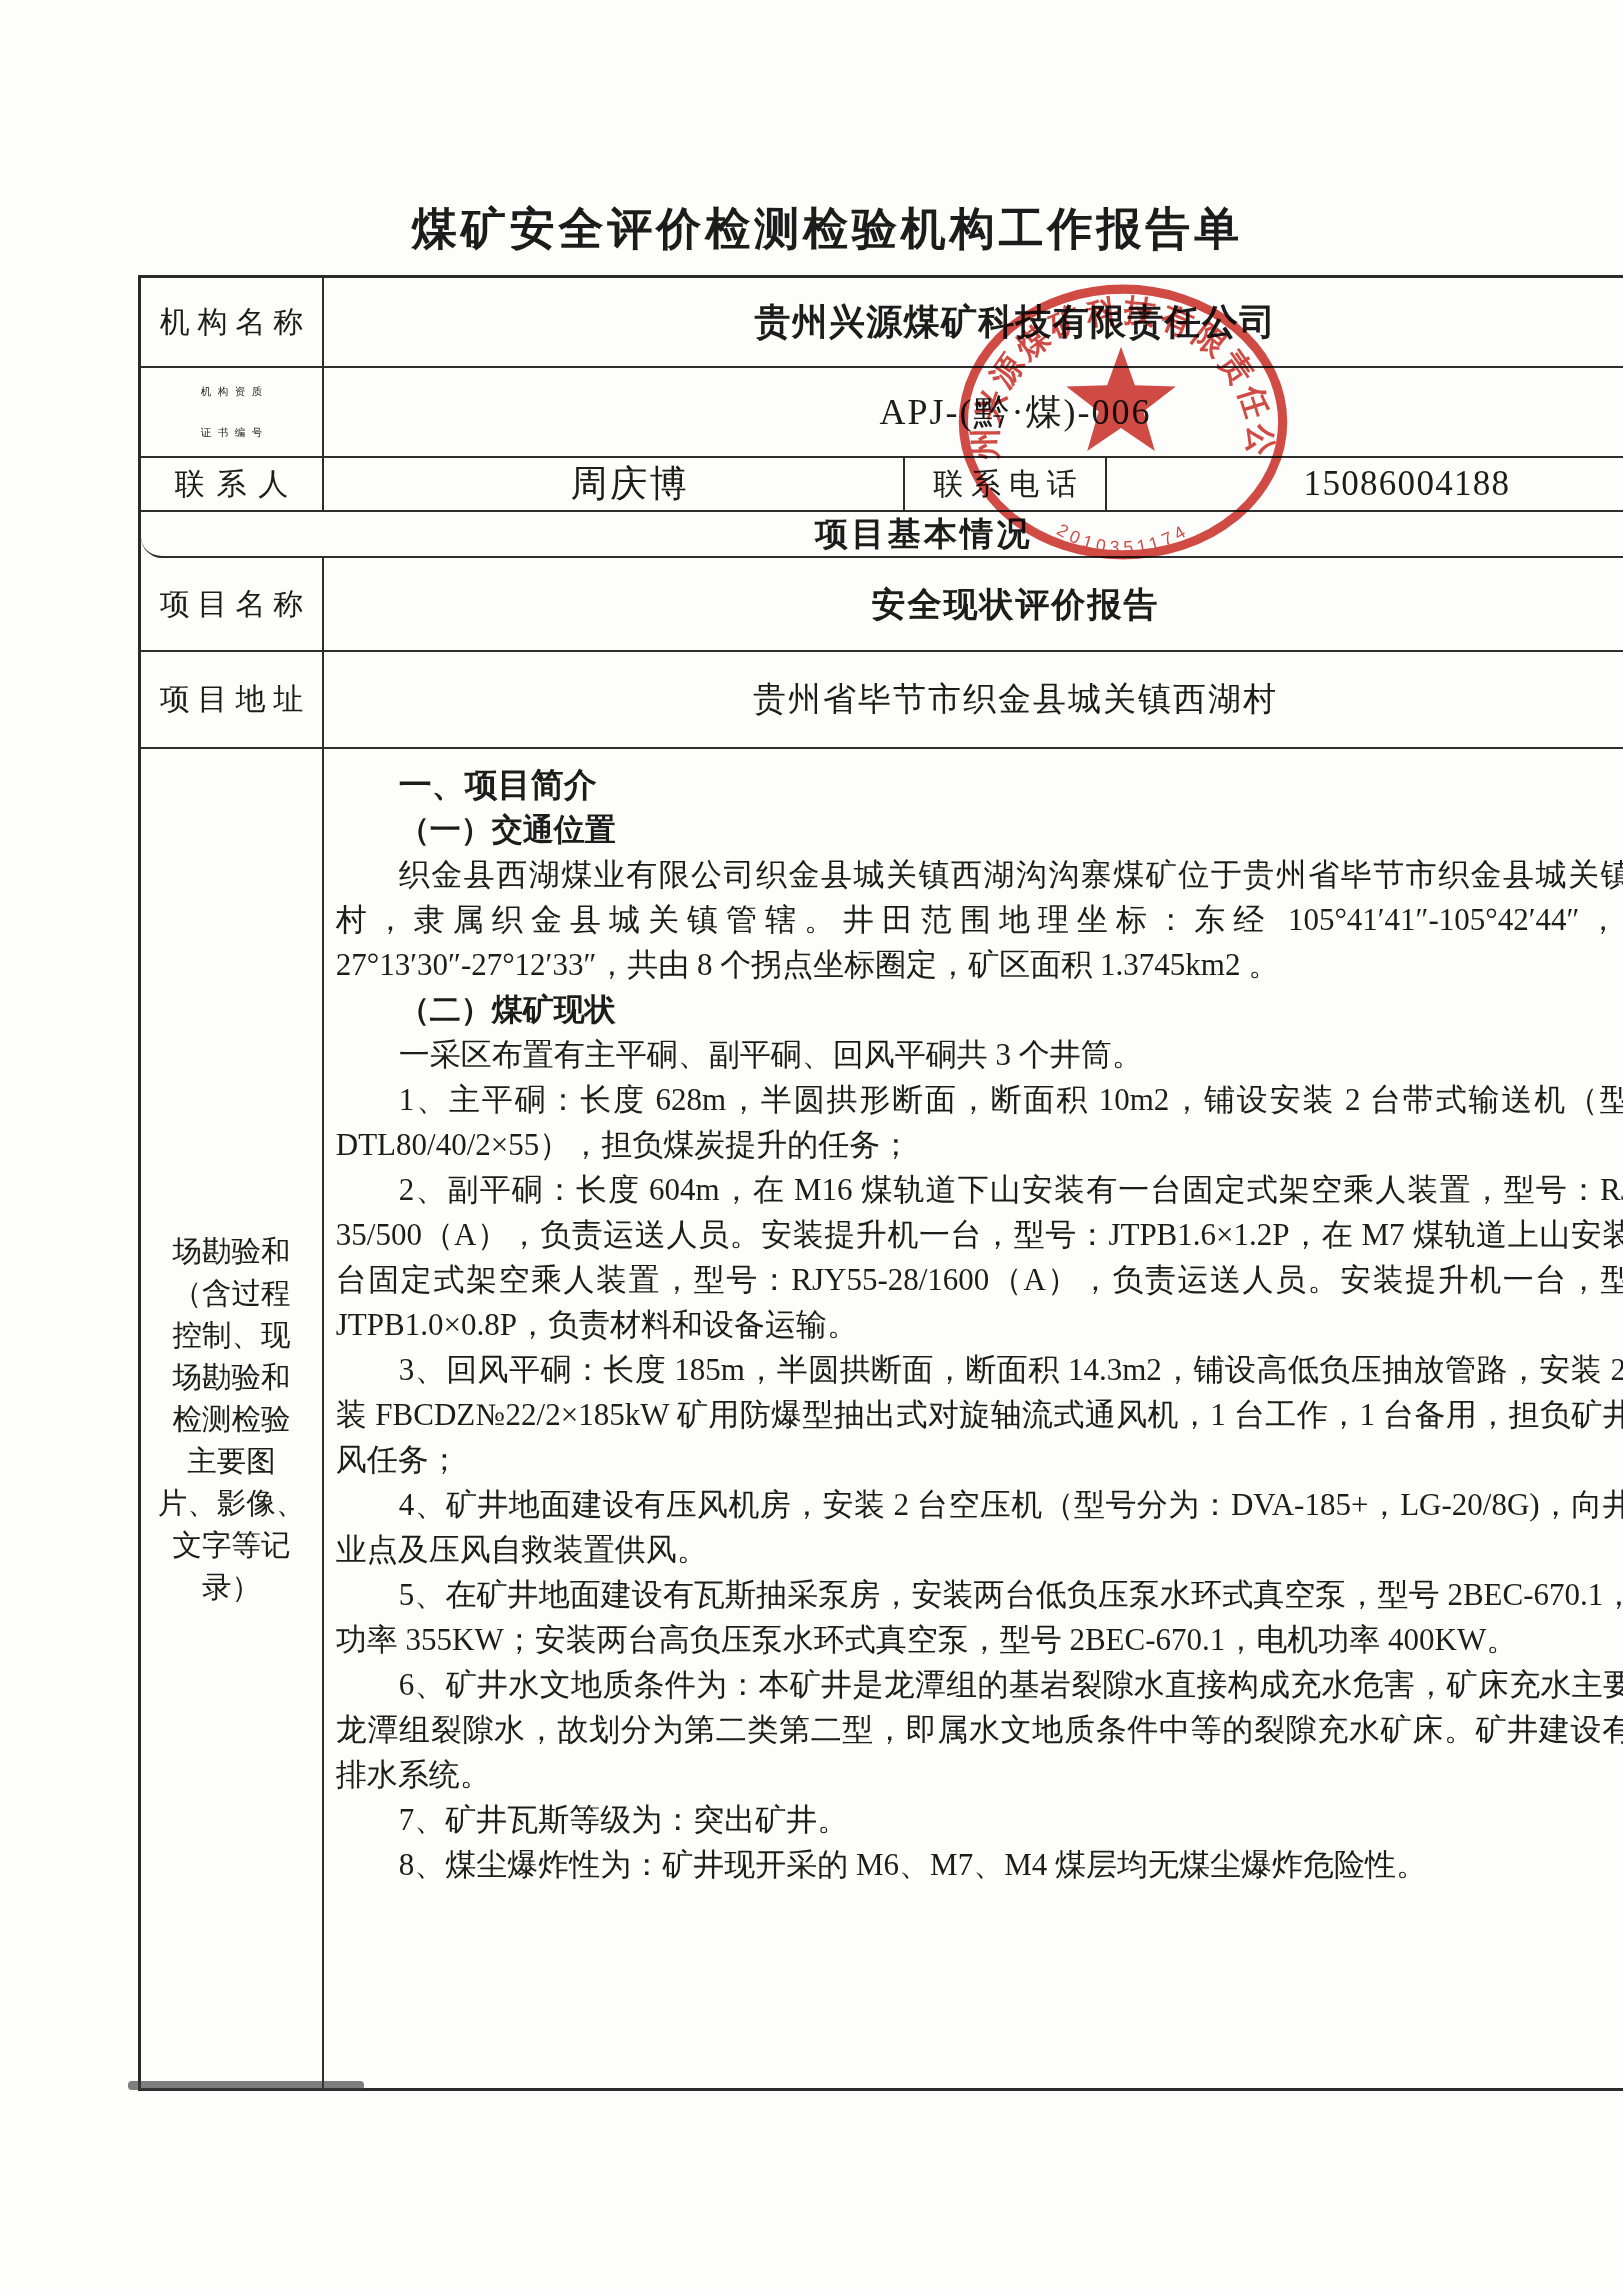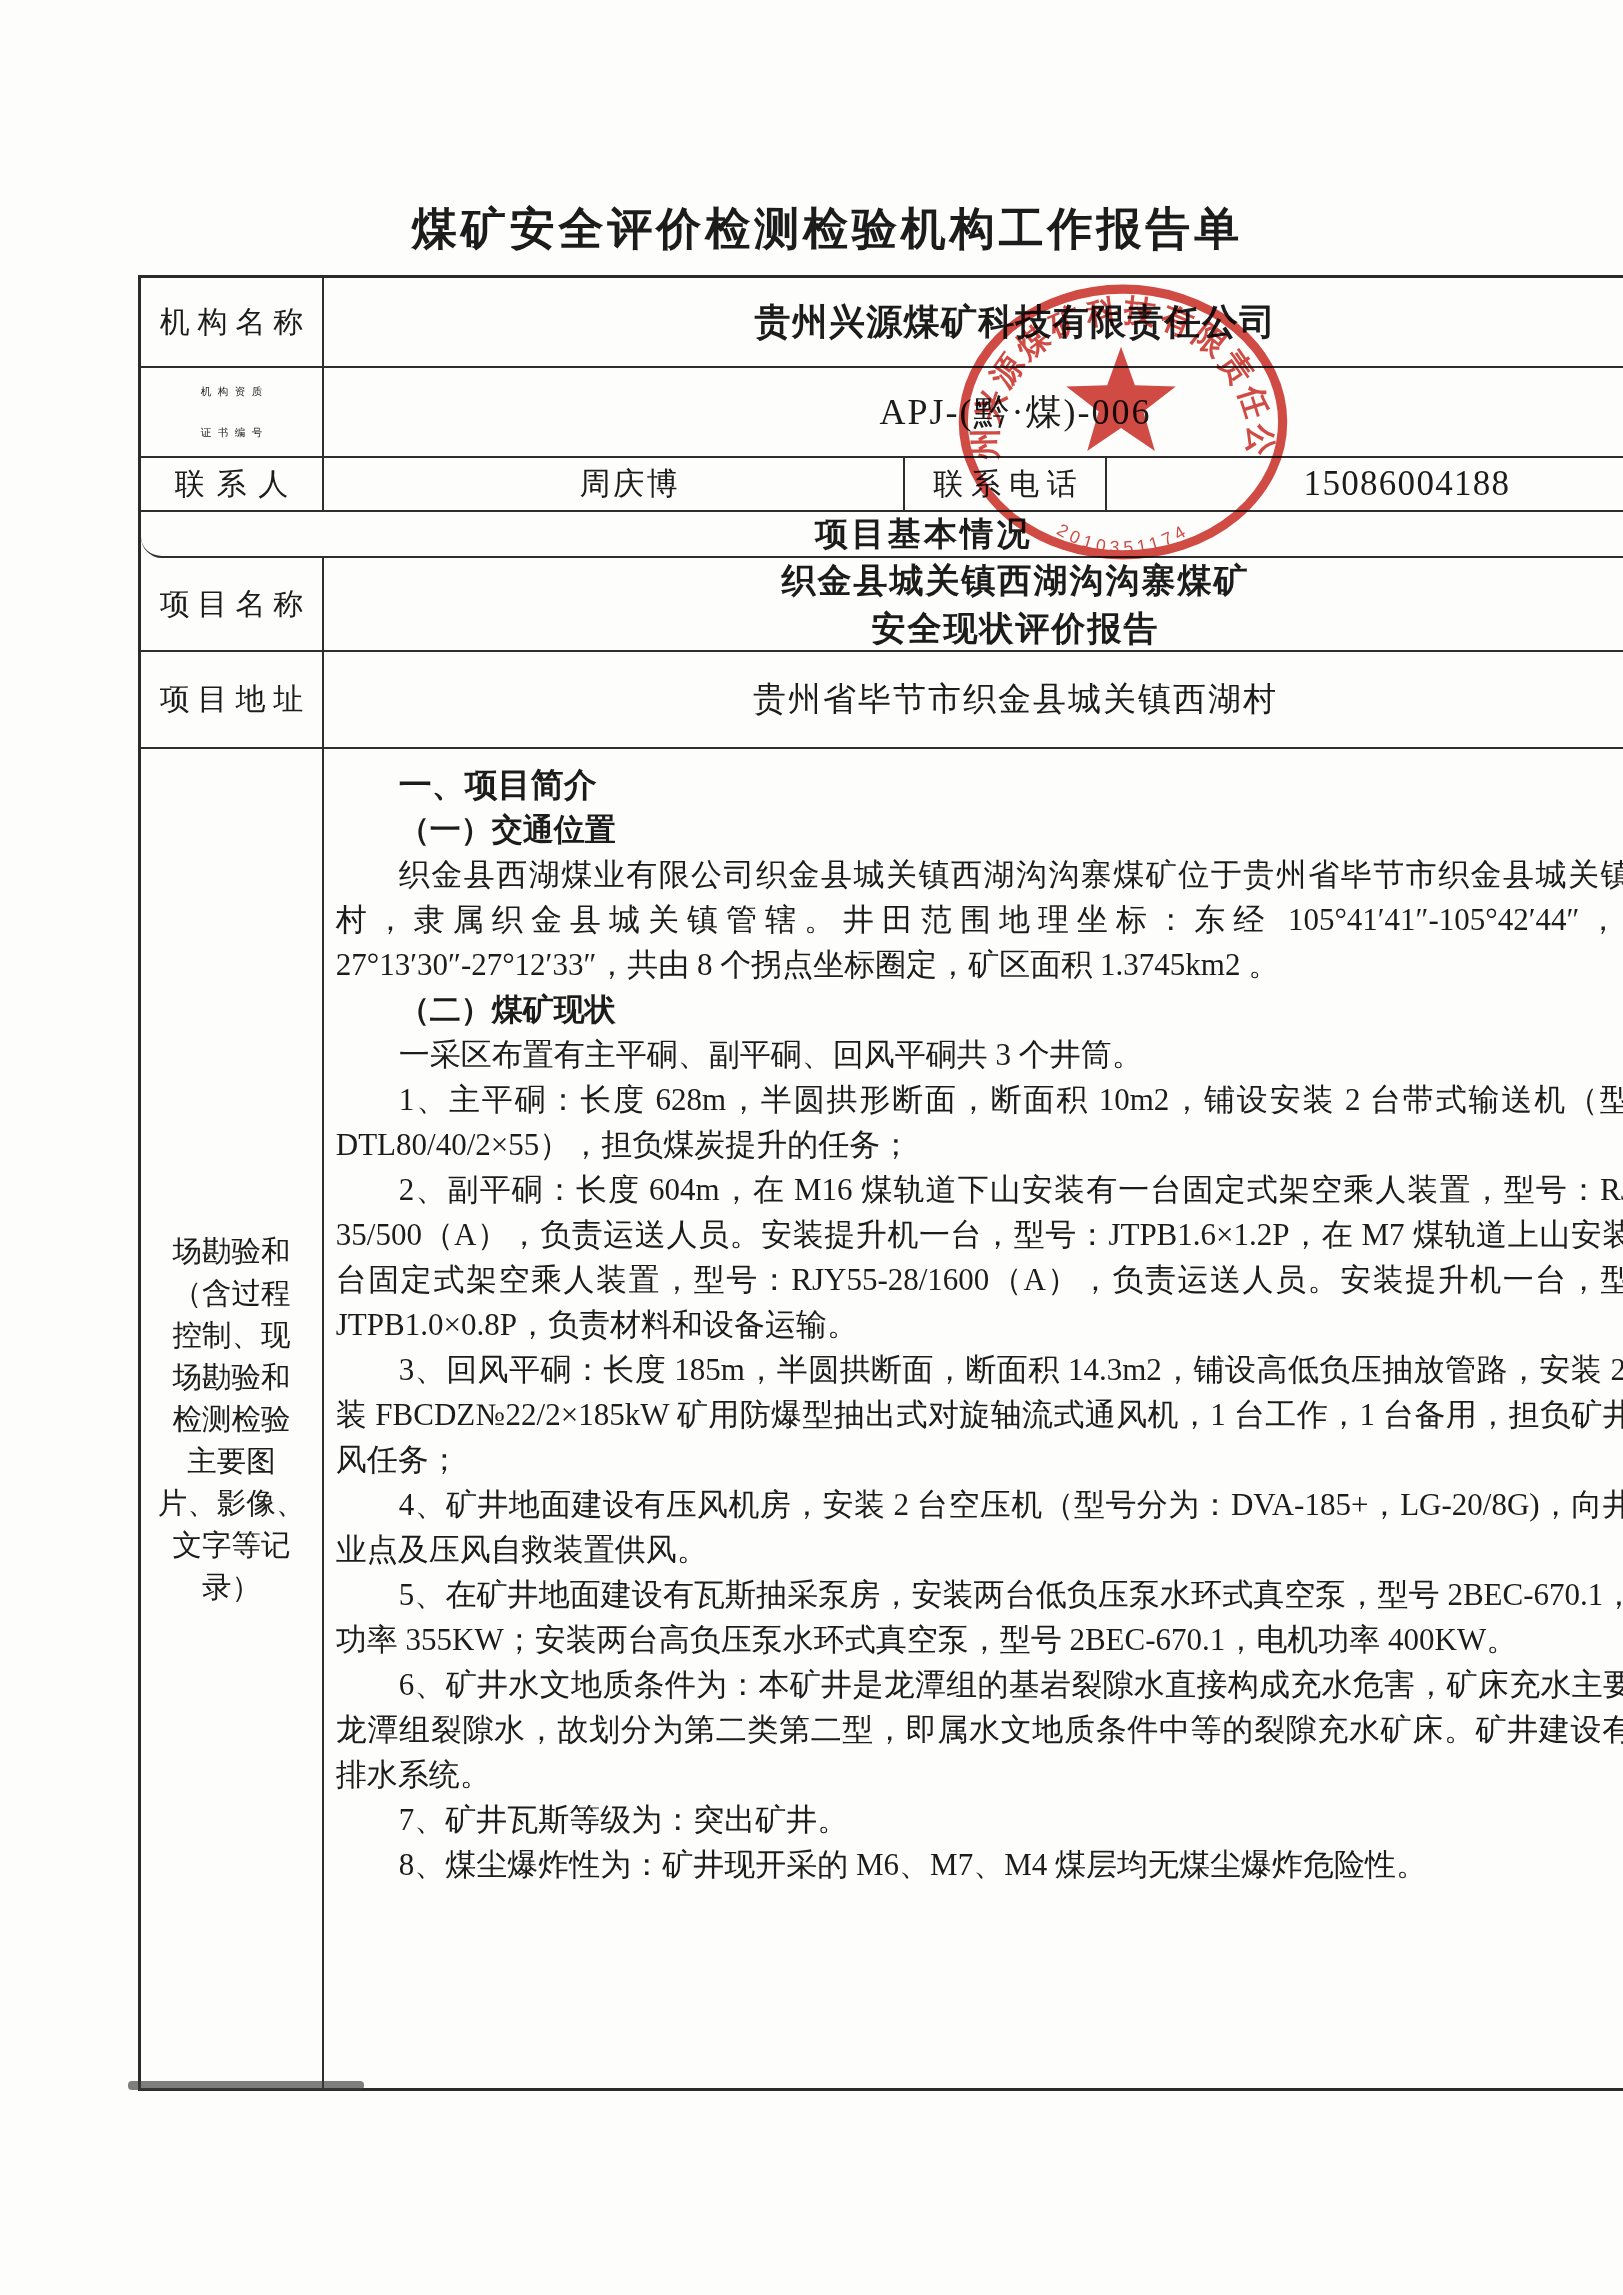--- a/index.html
+++ b/index.html
@@ -27,21 +27,21 @@
   .span3 { grid-column:span 3; }
   .span4 { grid-column:span 4;border-radius:21px; }
   .flexc { display:flex; align-items:center; justify-content:center; }
   .col { flex-direction:column; }
   .lbl { font-size:30px; letter-spacing:7.9px; text-indent:7.9px; }
   .lbl3 { letter-spacing:11.8px; text-indent:11.8px; }
   .lbl-line { line-height:41px; letter-spacing:6.5px; text-indent:6.5px; }
   .sans-b { font-family:"Liberation Sans","DejaVu Sans",sans-serif; font-weight:700; }
   .v-org { font-size:36px; letter-spacing:1.3px; }
   .v-cert { font-size:36px; letter-spacing:2px; }
-  .v-contact { font-size:31px; letter-spacing:2.6px;padding-left:33px; }
+  .v-contact { font-size:37px; letter-spacing:2.6px;padding-left:33px; }
   .v-phone { font-size:35px; letter-spacing:1.3px; }
   .v-sec { font-size:33px; letter-spacing:3.3px; }
   .v-proj { font-size:34px; line-height:48px; letter-spacing:2px; text-align:center; }
   .v-addr { font-size:33px; letter-spacing:2px; }
   .intro-lbl { font-size:29.5px; line-height:42px; }
   .intro-lbl div { white-space:nowrap; }
   .content { padding:13px 10.5px 0 11.8px; font-size:31px; line-height:45px; text-align:justify; }
   .content p { margin:0; text-indent:63px; }
   .content .h1 { font-family:"Liberation Sans","DejaVu Sans",sans-serif; font-weight:700; font-size:33px; }
   .content .h2 { font-family:"Liberation Sans","DejaVu Sans",sans-serif; font-weight:700; font-size:31px; }
@@ -75,21 +75,20 @@
 
     <div class="cell br bb flexc lbl lbl3">联系人</div>
     <div class="cell br bb flexc v-contact">周庆博</div>
     <div class="cell br bb flexc lbl">联系电话</div>
     <div class="cell bb flexc v-phone">15086004188</div>
 
     <div class="cell bb span4 flexc sans-b v-sec">项目基本情况</div>
 
     <div class="cell br bb flexc lbl">项目名称</div>
     <div class="cell bb span3 flexc col sans-b v-proj">
-      <div>织金县城关镇西湖沟沟寨煤矿</div>
       <div>安全现状评价报告</div>
     </div>
 
     <div class="cell br bb flexc lbl">项目地址</div>
     <div class="cell bb span3 flexc v-addr">贵州省毕节市织金县城关镇西湖村</div>
 
     <div class="cell br flexc col intro-lbl">
       <div>场勘验和</div>
       <div>（含过程</div>
       <div>控制、现</div>

